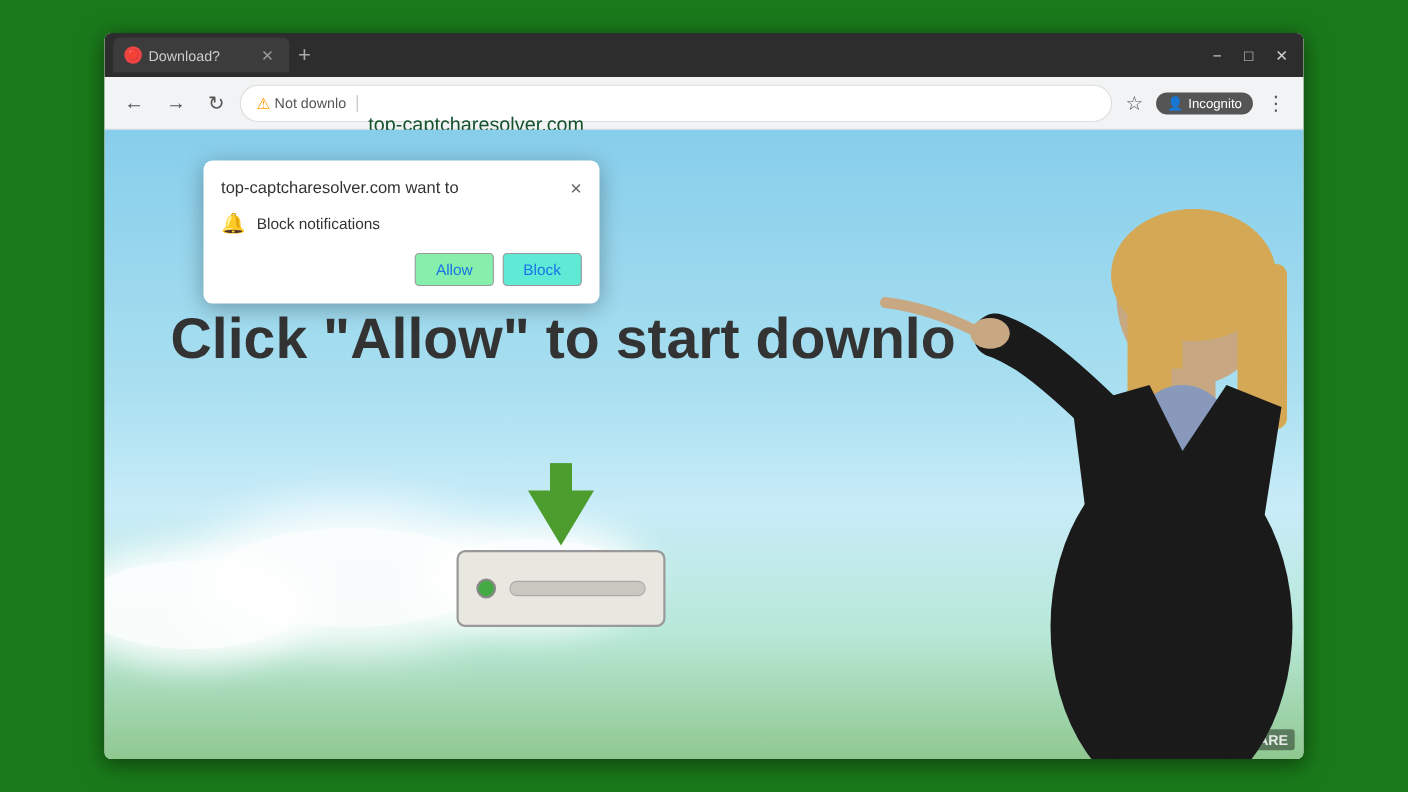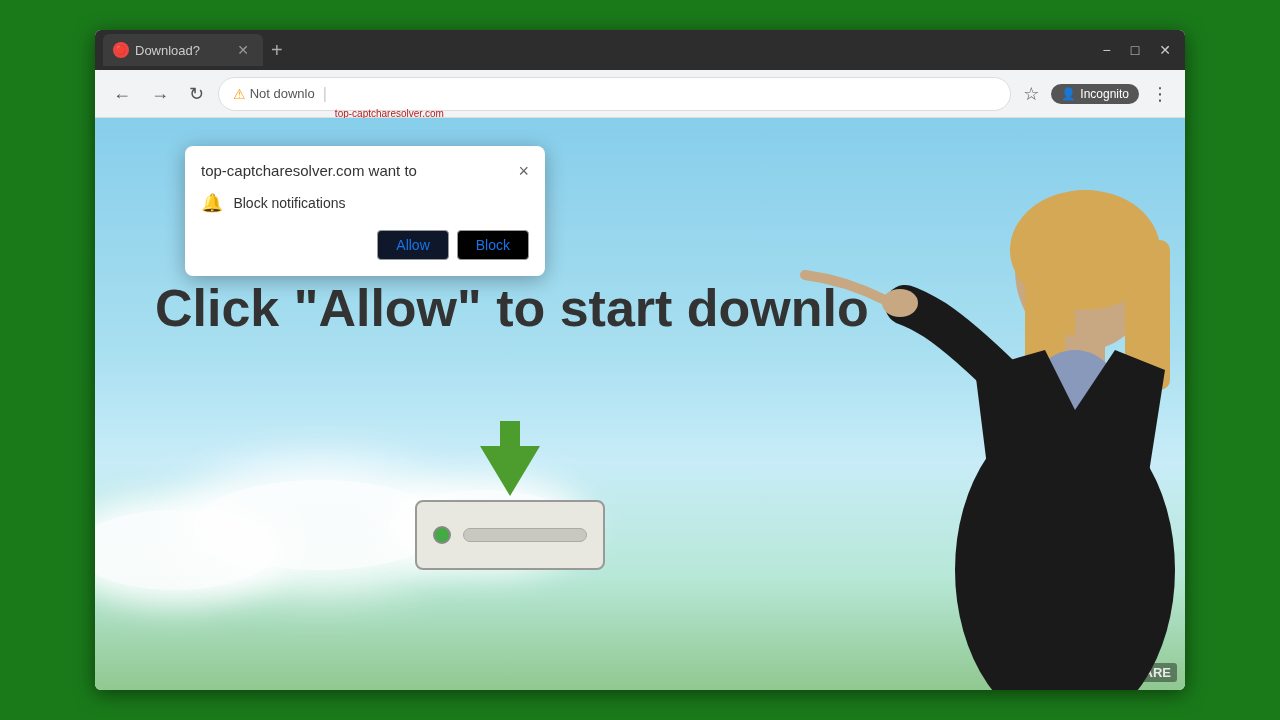--- a/index.html
+++ b/index.html
@@ -153,22 +153,22 @@
       color: #f90;
       font-size: 14px;
     }
 
     .separator {
       color: #ccc;
       font-size: 16px;
     }
 
     .url-text {
-      color: #b91c1c;
-      font-size: 10px;
+      color: #14532d;
+      font-size: 18px;
       margin-top: 40px;
     }
 
     .toolbar-right {
       display: flex;
       align-items: center;
       gap: 8px;
       color: #555;
     }
 
@@ -345,31 +345,31 @@
       color: #333;
     }
 
     .dialog-buttons {
       display: flex;
       justify-content: flex-end;
       gap: 8px;
     }
 
     .btn-allow {
-      background: #0f172a;
+      background: #86efac;
       border: 1px solid #999;
       border-radius: 4px;
       padding: 6px 18px;
       font-size: 14px;
       cursor: pointer;
       color: #1a73e8;
     }
 
     .btn-block {
-      background: #000000;
+      background: #5eead4;
       border: 1px solid #999;
       border-radius: 4px;
       padding: 6px 18px;
       font-size: 14px;
       cursor: pointer;
       color: #1a73e8;
     }
 
     
     .watermark {

